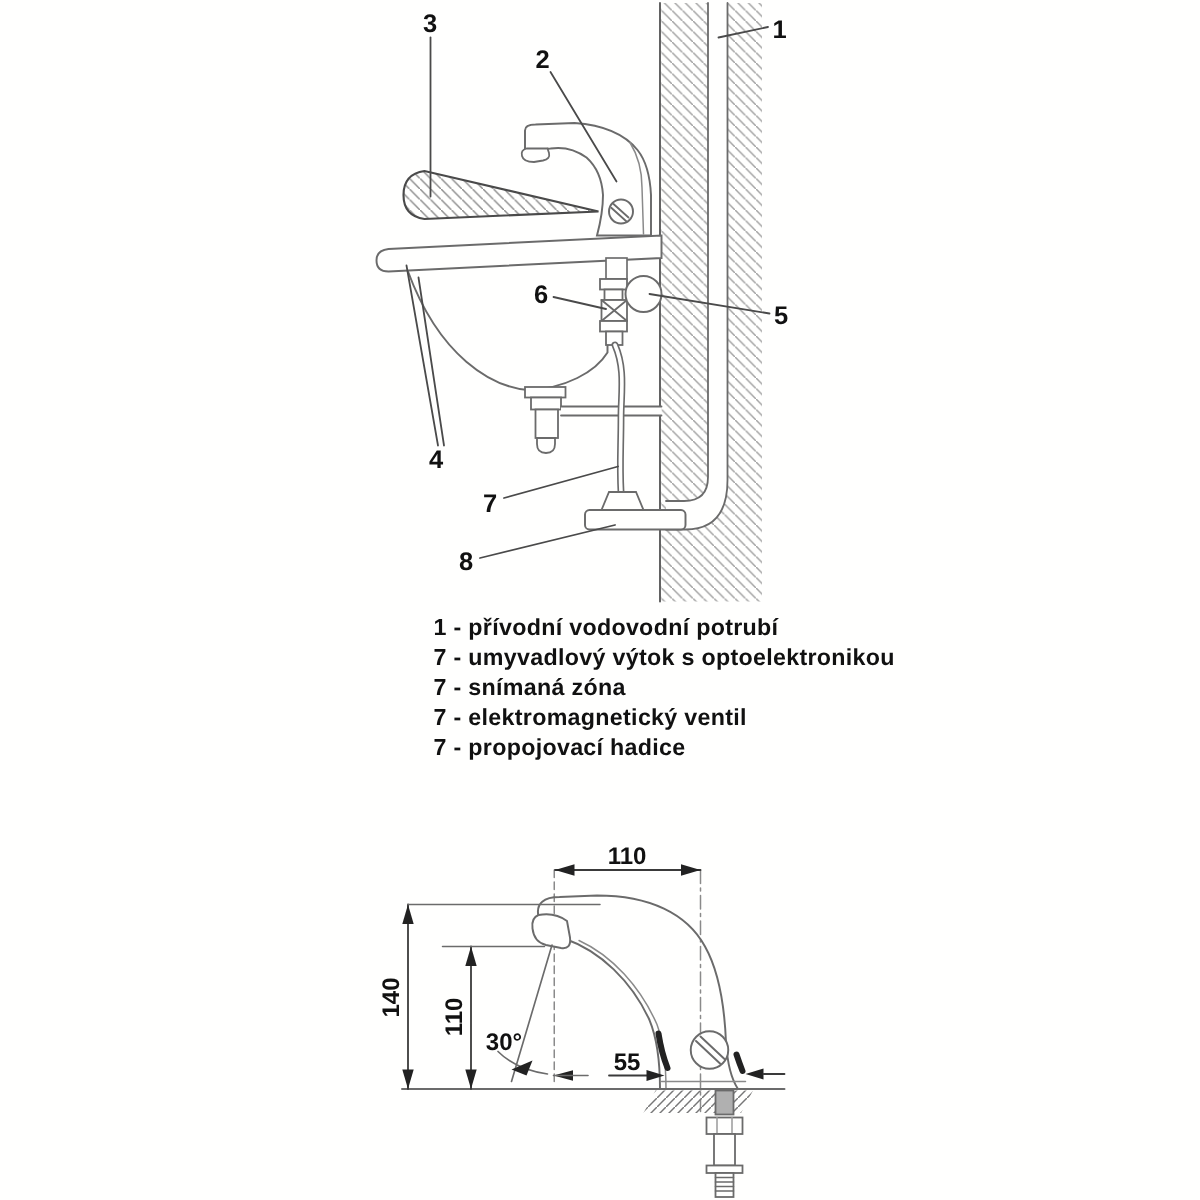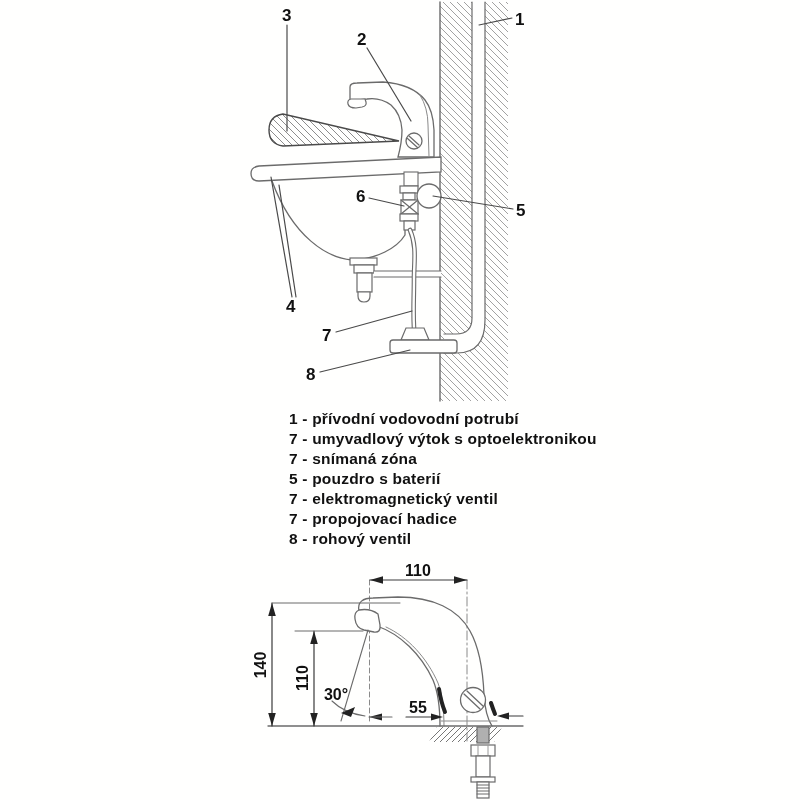--- a/index.html
+++ b/index.html
@@ -199,19 +199,17 @@
       <line x1="509" y1="716" x2="523" y2="716" stroke="#3a3a3a" stroke-width="1.2"></line>
       <text class="svgtxt dim" x="418" y="713" text-anchor="middle">55</text>
     </g>
   </g>
 </svg>
 
 <div class="legend">
   <div>1 - přívodní vodovodní potrubí</div>
   <div>7 - umyvadlový výtok s optoelektronikou</div>
   <div>7 - snímaná zóna</div>
-  <div>5 - pouzdro s baterií</div>
   <div>7 - elektromagnetický ventil</div>
   <div>7 - propojovací hadice</div>
-  <div>8 - rohový ventil</div>
 </div>
 
 </div>
 
 </body></html>

